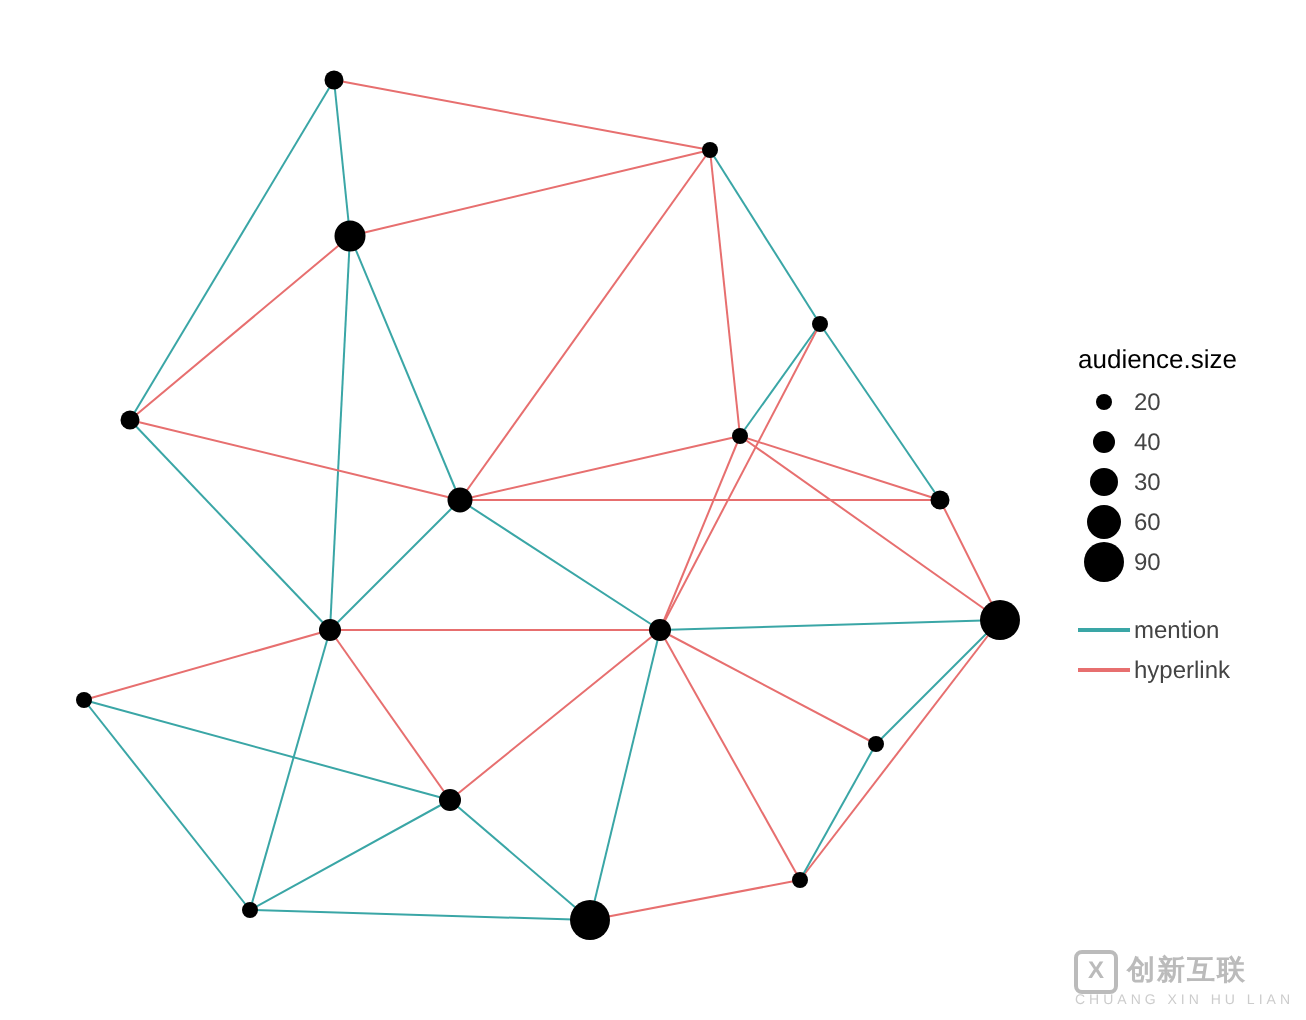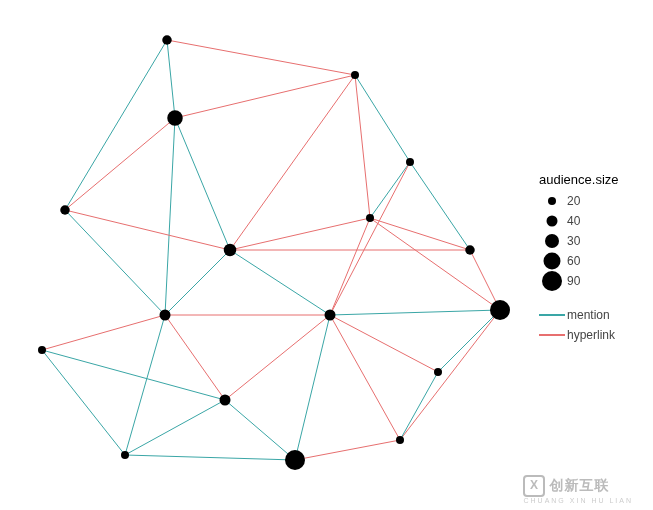--- a/index.html
+++ b/index.html
@@ -5,21 +5,21 @@
   html,body{margin:0;padding:0;background:#fff;font-family:Arial,Helvetica,sans-serif;font-size:12px;color:#000}
   .stage{position:relative;width:653px;height:510px}
   .plot{position:absolute;left:0;top:0}
   .legend{position:absolute;left:539px;top:170px;width:130px}
   .legend-title{font-size:13px;margin:2px 0 4px 0}
   .legend-block{margin-bottom:14px}
   .legend-row{display:flex;align-items:center;height:20px}
   .legend-row .sw-sz{width:26px;display:flex;justify-content:center;align-items:center}
   .legend-row .sw-ln{width:26px;height:2px;display:block}
   .legend-row .lab{margin-left:2px;font-size:12px;color:#444}
-  .watermark{position:absolute;right:20px;bottom:6px;font-size:14px;color:#bbb;letter-spacing:1px;font-weight:bold}
+  .watermark{position:absolute;right:6px;bottom:6px;font-size:14px;color:#bbb;letter-spacing:1px;font-weight:bold}
   .watermark .sub{display:block;font-size:7px;letter-spacing:2px;color:#ccc;font-weight:normal}
   .wm-icon{display:inline-block;width:18px;height:18px;border:2px solid #bbb;border-radius:4px;text-align:center;line-height:16px;font-size:12px;color:#bbb;margin-right:4px;vertical-align:middle}
   svg circle.node{fill:#000}
   svg line.edge{stroke-width:1}
 </style>
 </head>
 <body>
 <div class="stage">
 
 <svg class="plot" width="520" height="510">

